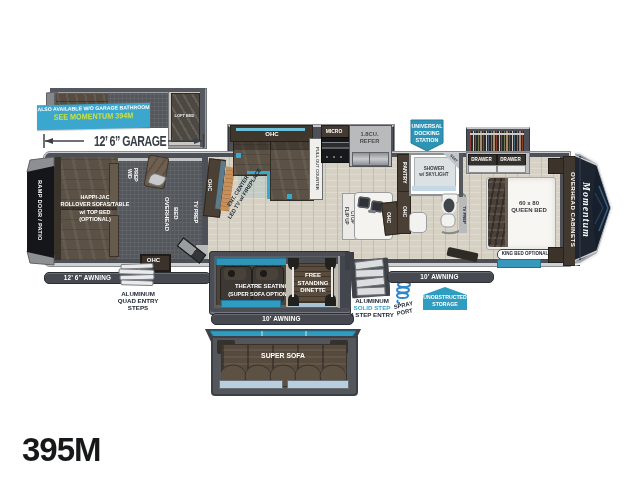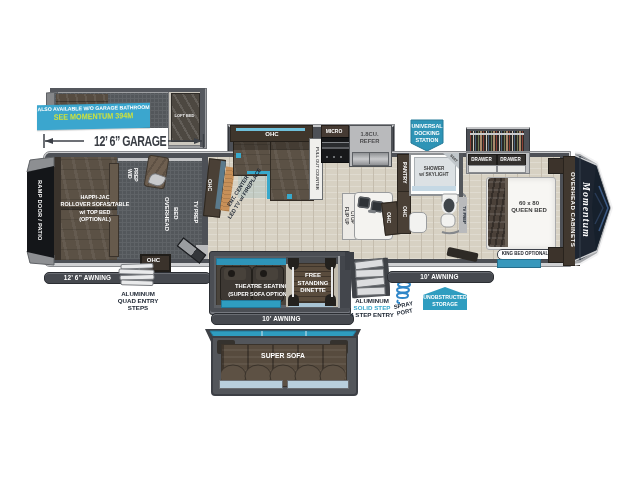--- a/index.html
+++ b/index.html
@@ -293,12 +293,13 @@
 <polygon points="1,6 8,7 24,16 38,59 24,102 8,111 1,112" fill="#1d2531"></polygon>
 <polygon points="24,16 38,59 24,102 20,59" fill="#16202c"></polygon>
 <polyline points="27,37 36,59 27,82" fill="none" stroke="#3c5a85" stroke-width="1.6"></polyline>
 <polyline points="23,44 31,59 23,75" fill="none" stroke="#2a3c57" stroke-width="1.4"></polyline>
 <line x1="2" y1="6" x2="25" y2="16" stroke="#cfd0d2" stroke-width="1.4"></line>
 <line x1="2" y1="112" x2="25" y2="102" stroke="#cfd0d2" stroke-width="1.4"></line>
 <line x1="8" y1="7" x2="8" y2="111" stroke="#39424f" stroke-width="1"></line>
 </svg>
 <div class="abs vtxt" style="left:580px;top:169px;height:82px;width:12px;color:#fff;font-family:'Liberation Serif',serif;font-style:italic;font-weight:bold;font-size:10px;letter-spacing:1px;">Momentum</div>
 
+<div class="abs" style="left:22px;top:431px;font-size:33px;font-weight:bold;color:#17181a;letter-spacing:-1px;">395M</div>
 </div>
 </body></html>

